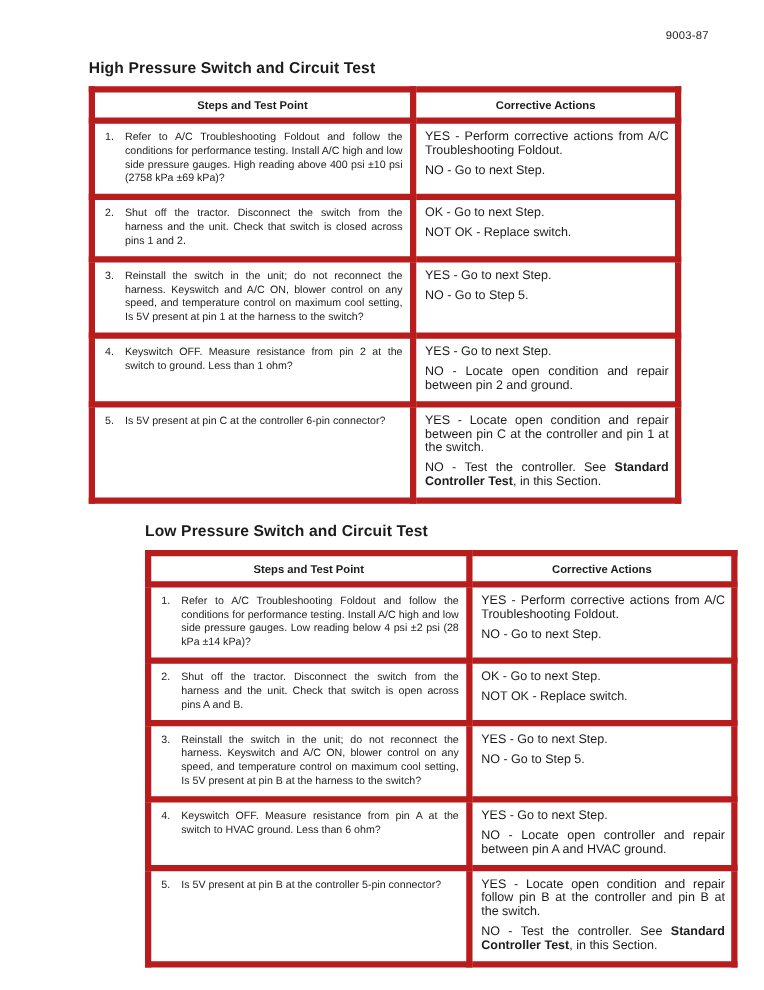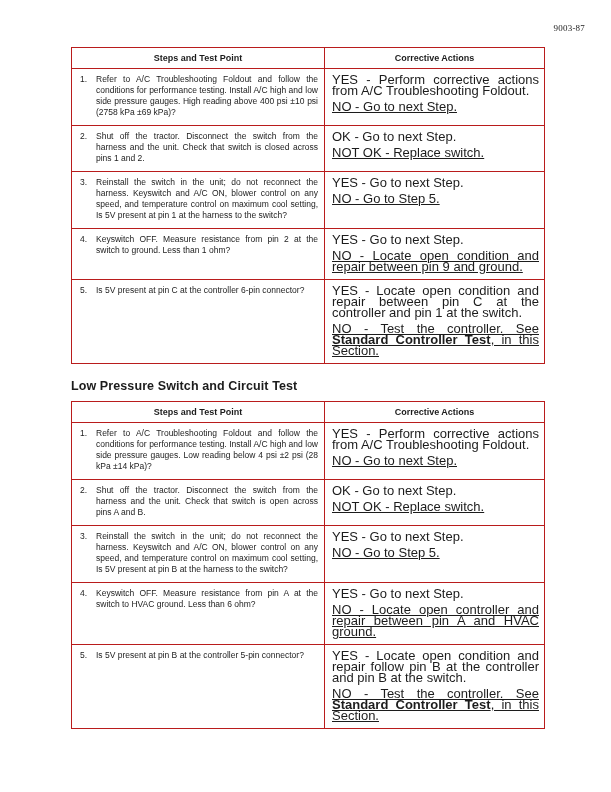--- a/index.html
+++ b/index.html
@@ -8,81 +8,81 @@
     height: 792px;
     background: #ffffff;
     font-family: "Liberation Sans", sans-serif;
     color: #1c1c1c;
     position: relative;
     overflow: hidden;
   }
   .page-number {
     position: absolute;
     top: 23px;
-    right: 26px;
+    right: 44px;
     font-size: 9px;
     letter-spacing: 0.2px;
-    font-family: Liberation Serif, serif;
   }
   .content {
     position: absolute;
     left: 71px;
     top: 47px;
     width: 474px;
   }
-  section + section { margin-top: 15px; }
+  section + section { margin-top: 15px; margin-left: 45px; }
   .section-title {
     font-size: 12.5px;
     font-weight: bold;
     margin: 0 0 8px 0;
     letter-spacing: 0.1px;
   }
   table.test-table {
     width: 474px;
     border-collapse: collapse;
     table-layout: fixed;
   }
   table.test-table th,
   table.test-table td {
-    border: 1px solid #b91c1c;
+    border: 5px solid #b91c1c;
   }
   th {
     font-size: 9px;
     font-weight: bold;
     text-align: center;
     padding: 5px 2px;
   }
   th.col-steps { width: 248px; }
   td.steps {
     vertical-align: top;
     padding: 5px 6px 7px 8px;
     font-size: 8.5px;
     line-height: 11px;
   }
   .step { display: flex; }
   .num { flex: none; width: 12px; }
   .txt { flex: 1; padding-left: 4px; text-align: justify; }
   td.actions {
     vertical-align: top;
     padding: 5px 5px 7px 7px;
-    font-size: 13px;
+    font-size: 10px;
     line-height: 11px;
   }
   .action { margin: 0; text-align: justify; }
-  .action + .action { margin-top: 5px; text-decoration: underline; }
+  .action + .action { margin-top: 5px; }
   .action b { font-weight: bold; }
 </style>
 </head>
 <body>
 
 <div class="page-number">9003-87</div>
 
 <div class="content">
 
   <section>
+    <h1 class="section-title">High Pressure Switch and Circuit Test</h1>
     <table class="test-table">
       <thead>
         <tr>
           <th class="col-steps">Steps and Test Point</th>
           <th class="col-actions">Corrective Actions</th>
         </tr>
       </thead>
       <tbody>
           <tr>
             <td class="steps">
@@ -122,21 +122,21 @@
           </tr>
           <tr>
             <td class="steps">
               <div class="step">
                 <span class="num">4.</span>
                 <span class="txt">Keyswitch OFF. Measure resistance from pin 2 at the switch to ground. Less than 1 ohm?</span>
               </div>
             </td>
             <td class="actions">
               <p class="action"><span>YES - Go to next Step.</span></p>
-              <p class="action"><span>NO - Locate open condition and repair between pin 9 and ground.</span></p>
+              <p class="action"><span>NO - Locate open condition and repair between pin 2 and ground.</span></p>
             </td>
           </tr>
           <tr>
             <td class="steps">
               <div class="step">
                 <span class="num">5.</span>
                 <span class="txt">Is 5V present at pin C at the controller 6-pin connector?</span>
               </div>
             </td>
             <td class="actions">

